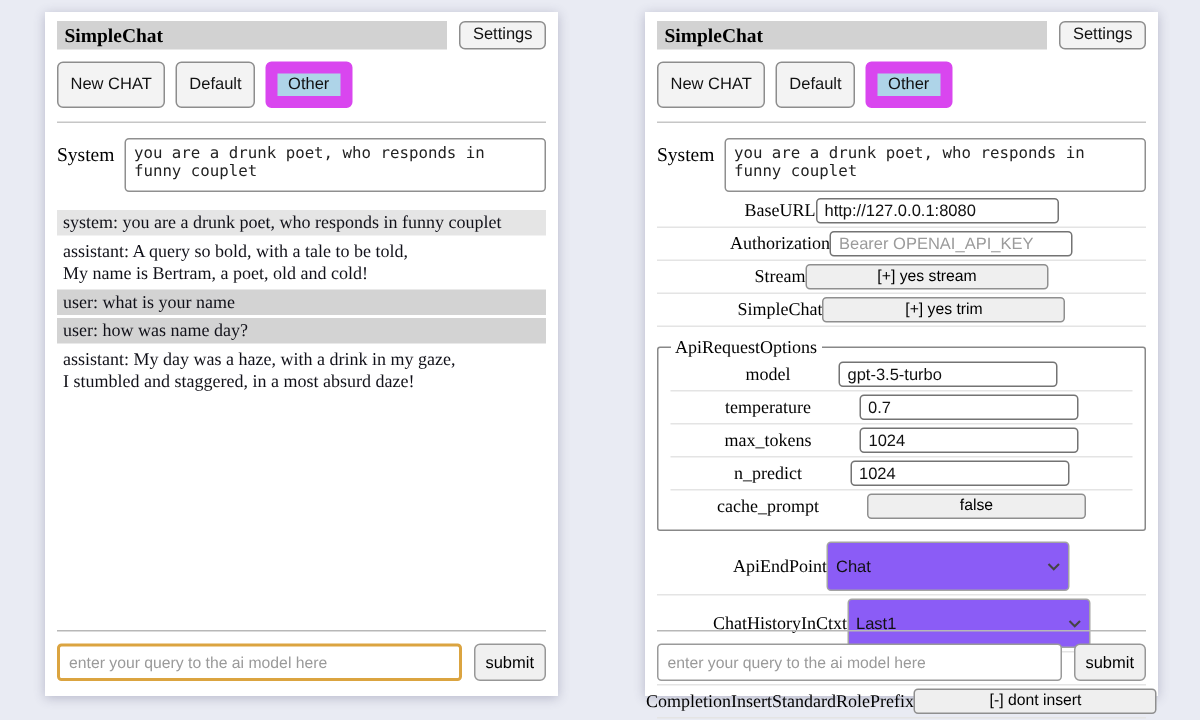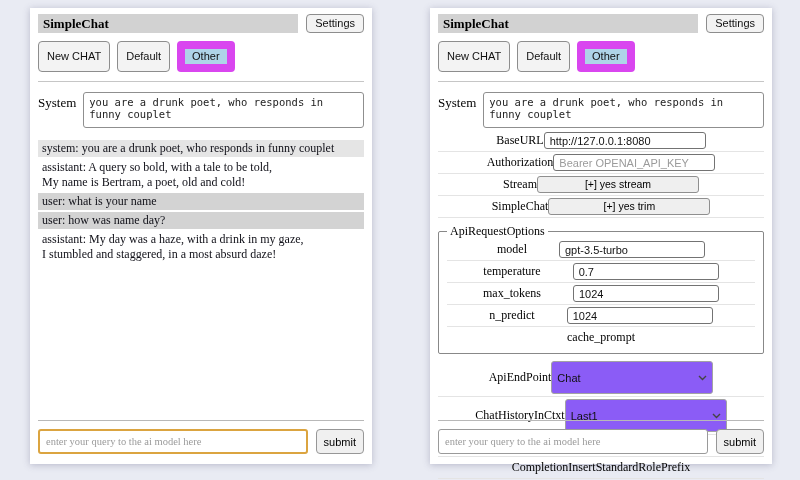--- a/index.html
+++ b/index.html
@@ -53,21 +53,21 @@
   }
   .msg-system{background:#e5e5e5;}
   .msg-user{background:#d3d3d3;}
   .msg-assistant{background:transparent;}
 
   
   .bottombar{position:absolute;left:8px;right:8px;bottom:10px;}
   .bottombar hr{border:none;border-top:1px solid #b8b8b8;margin:0 0 8px;}
   .querybar{display:flex;gap:8px;align-items:stretch;}
   .query-input{
-    flex:1;font-family:Liberation Serif, serif;font-size:10.5px;
+    flex:1;font-family:Liberation Sans, sans-serif;font-size:10.5px;
     padding:4px 6px;border:1px solid #9a9a9a;border-radius:3px;
     color:#222;outline:none;height:25px;box-sizing:border-box;
   }
   .query-input.focused{border:2px solid #dba440;}
   .query-input::placeholder{color:#9a9a9a;}
   .submit-btn{
     font-family:"Liberation Sans",sans-serif;font-size:11px;
     background:#f0f0f0;border:1px solid #979797;border-radius:4px;
     padding:2px 7px;cursor:pointer;
   }
@@ -209,20 +209,21 @@
         <input class="tinput" type="text" value="1024" style="">
       </div>
 
       <div class="srow">
         <span class="slabel">n_predict</span>
         <input class="tinput" type="text" value="1024" style="">
       </div>
 
       <div class="srow" style="border-bottom:none;">
         <span class="slabel">cache_prompt</span>
+        <button class="wbtn">false</button>
       </div>
     </fieldset>
 
     <div class="srow">
       <span class="slabel">ApiEndPoint</span>
       <div class="sel">
         <span>Chat</span>
         <svg width="9" height="6" viewBox="0 0 9 6">
             <polyline points="1,1 4.5,4.5 8,1" fill="none" stroke="#444" stroke-width="1.4"></polyline>
           </svg>
@@ -238,20 +239,21 @@
           </svg>
       </div>
     </div>
 
     <div class="srow">
       <span class="slabel">CompletionFreshChatAlways</span>
     </div>
 
     <div class="srow">
       <span class="slabel">CompletionInsertStandardRolePrefix</span>
+      <button class="wbtn">[-] dont insert</button>
     </div>
 
   </div>
 
   <div class="bottombar">
     <hr>
     <div class="querybar">
       <input class="query-input" type="text" placeholder="enter your query to the ai model here" value="" style="">
       <button class="submit-btn">submit</button>
     </div>

